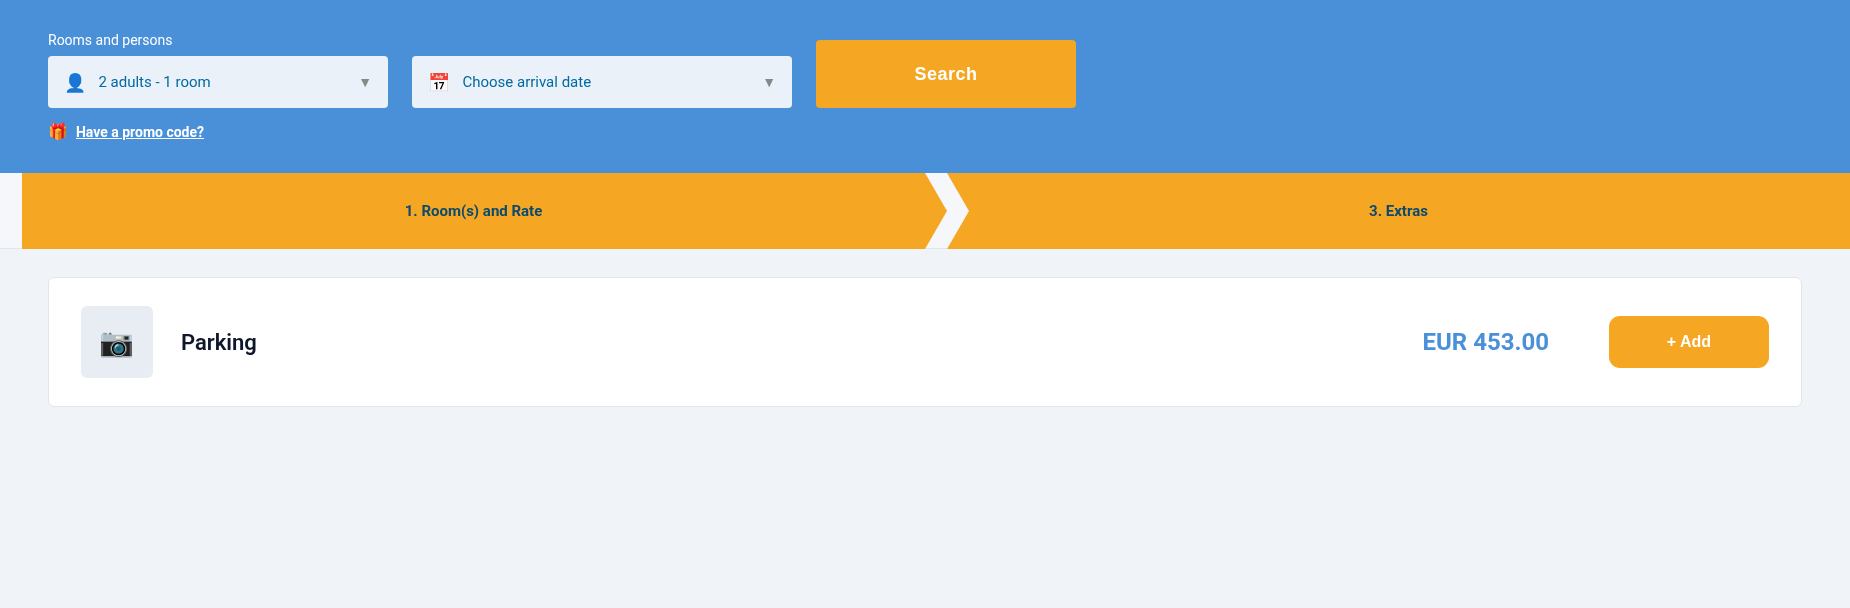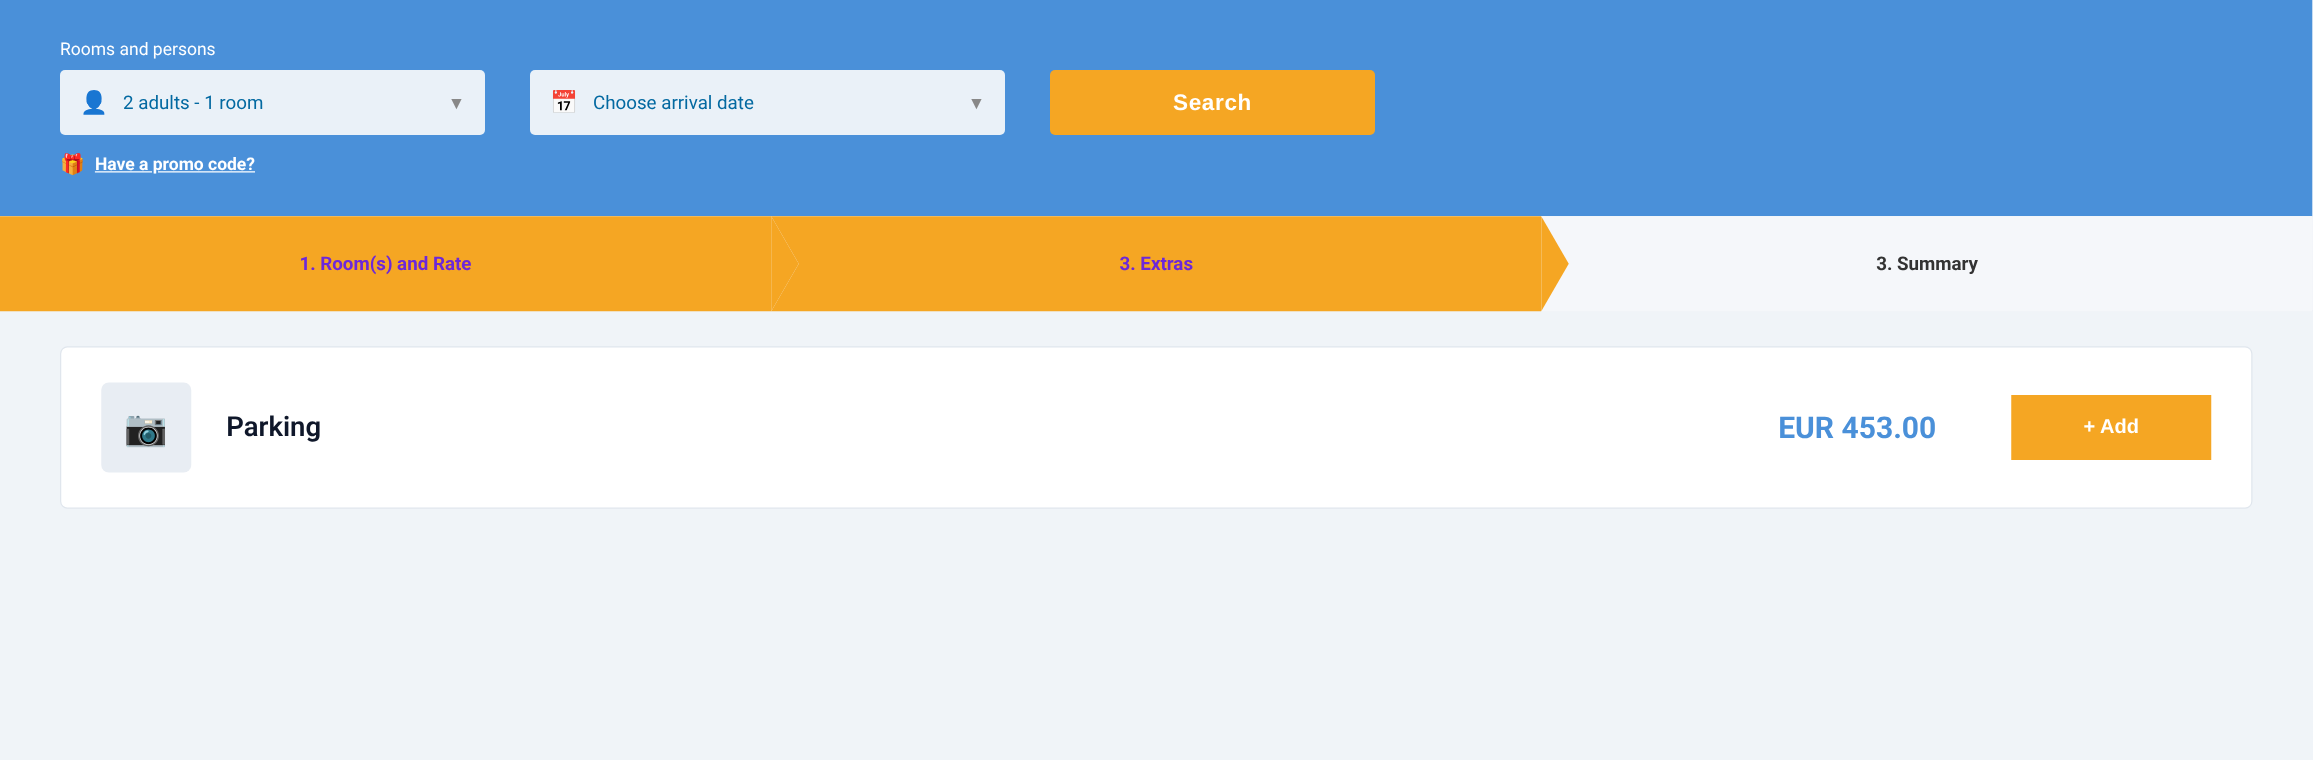--- a/index.html
+++ b/index.html
@@ -10,21 +10,21 @@
     }
 
     
     .search-header {
       background: #4a90d9;
       padding: 32px 48px 32px 48px;
     }
     .search-header-inner {
       display: flex;
       align-items: flex-end;
-      gap: 36px;
+      gap: 24px;
       max-width: 1760px;
       margin: 0 auto;
     }
     .field-group {
       display: flex;
       flex-direction: column;
       gap: 8px;
     }
     .field-group label {
       color: #fff;
@@ -61,21 +61,21 @@
       min-width: 340px;
     }
     .checkin-select {
       min-width: 380px;
     }
     .search-button {
       background: #f5a623;
       color: #fff;
       border: none;
       border-radius: 4px;
-      height: 52px;
+      height: 68px;
       min-width: 260px;
       font-size: 18px;
       font-weight: 700;
       cursor: pointer;
       letter-spacing: 0.5px;
     }
     .promo-row {
       margin-top: 14px;
       display: flex;
       align-items: center;
@@ -112,21 +112,22 @@
       align-items: center;
       justify-content: center;
       flex: 1;
       font-size: 15px;
       font-weight: 700;
       position: relative;
       height: 76px;
     }
     .step-active {
       background: #f5a623;
-      color: #6d28d9;
+      color: #0c4a6e;
+      margin-left: 22px;
     }
     .step-inactive {
       background: #f5f7fa;
       color: #333;
     }
     
     .step-active::after {
       content: '';
       position: absolute;
       right: -22px;
@@ -215,21 +216,21 @@
       font-size: 24px;
       font-weight: 700;
       color: #4a90d9;
       margin-right: 32px;
       white-space: nowrap;
     }
     .add-button {
       background: #f5a623;
       color: #fff;
       border: none;
-      border-radius: 0;
+      border-radius: 11px;
       height: 52px;
       min-width: 160px;
       font-size: 16px;
       font-weight: 700;
       cursor: pointer;
       white-space: nowrap;
     }
   </style>
 </head>
 <body>
@@ -263,23 +264,20 @@
 </div>
 
 <div class="steps-bar">
   <div class="steps-inner">
     <div class="step step-active">
       <span>1. Room(s) and Rate</span>
     </div>
     <div class="step step-active">
       <span>3. Extras</span>
     </div>
-    <div class="step step-inactive">
-      <span>3. Summary</span>
-    </div>
   </div>
 </div>
 
 <div class="content-area">
   <div class="content-inner">
 
     <div class="parking-card">
       <div class="parking-image-placeholder">
         <span>📷</span>
       </div>

